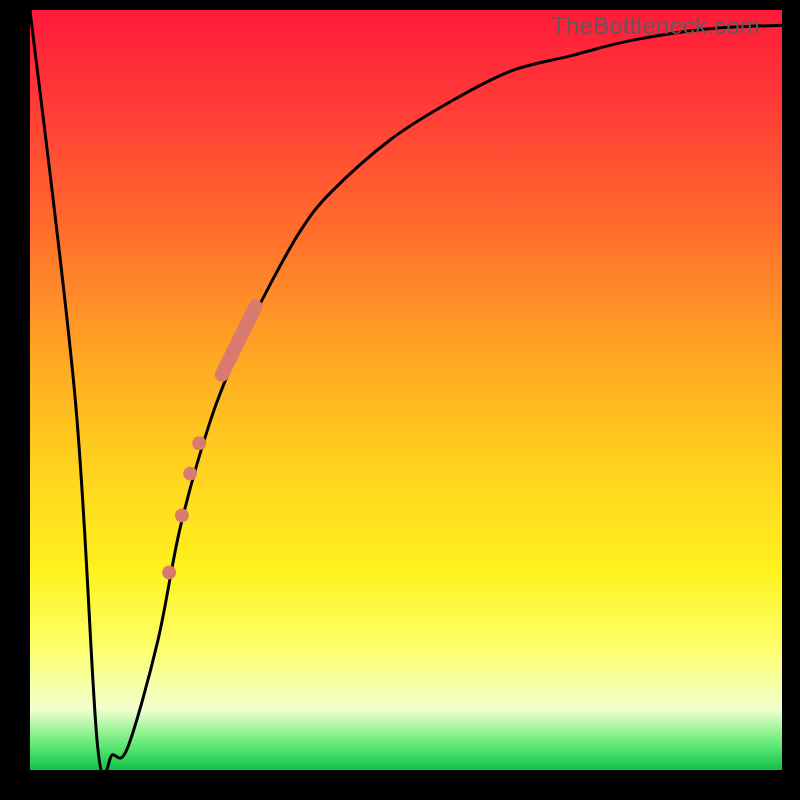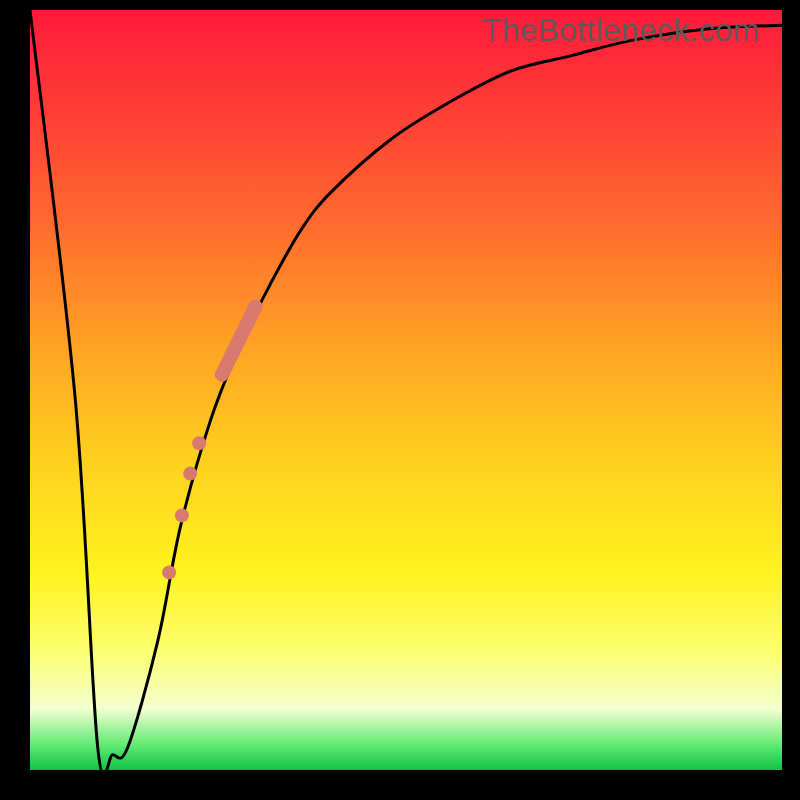--- a/index.html
+++ b/index.html
@@ -34,21 +34,21 @@
       #57e86f 97%,
       #13c04a 100%
     );
     overflow: hidden;
   }
   .watermark {
     position: absolute;
     top: 12px;
     right: 40px;
     font-family: Arial, Helvetica, sans-serif;
-    font-size: 32px;
+    font-size: 24px;
     color: #5b5b5b;
     letter-spacing: 0.2px;
     user-select: none;
   }
   svg.curve {
     position: absolute;
     left: 0;
     top: 0;
     width: 752px;
     height: 760px;

